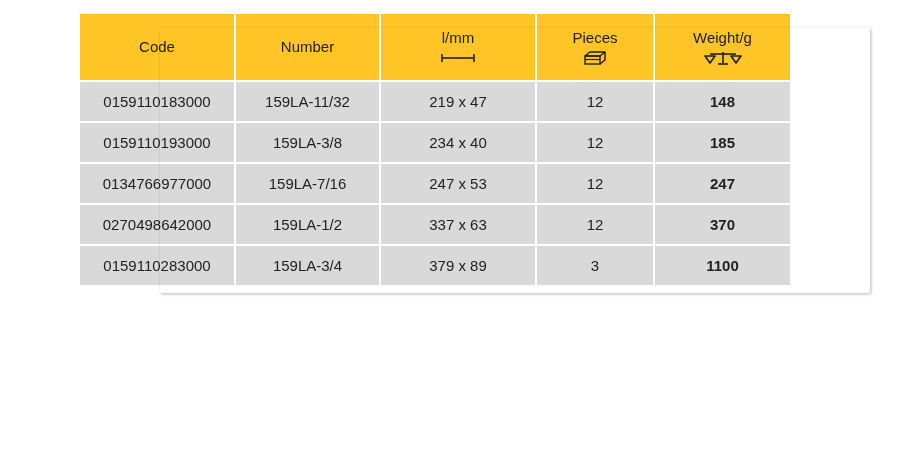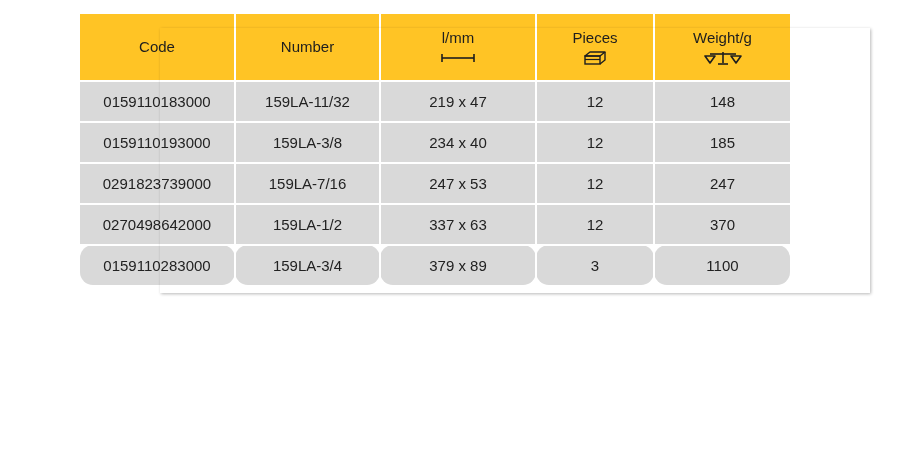--- a/index.html
+++ b/index.html
@@ -69,24 +69,24 @@
   table.spec tbody td {
     background: #d9d9d9;
     height: 35px;
     border-right: 2px solid #ffffff;
     border-bottom: 2px solid #ffffff;
     padding: 2px;
     margin-left: 43px;
   }
   table.spec tbody td:last-child {
     border-right: none;
+    font-weight: bold;
   }
   table.spec tbody tr:last-child td {
     border-bottom: none;
-    border-radius: 13px;
   }
   
   col.c-code    { width: 155px; }
   col.c-number  { width: 145px; }
   col.c-lmm     { width: 156px; }
   col.c-pieces  { width: 118px; }
   col.c-weight  { width: 136px; }
 
   .edge-shadow {
     position: absolute;
@@ -164,21 +164,21 @@
           <td>148</td>
         </tr>
         <tr>
           <td>0159110193000</td>
           <td>159LA-3/8</td>
           <td>234 x 40</td>
           <td>12</td>
           <td>185</td>
         </tr>
         <tr>
-          <td>0291823739000</td>
+          <td>0134766977000</td>
           <td>159LA-7/16</td>
           <td>247 x 53</td>
           <td>12</td>
           <td>247</td>
         </tr>
         <tr>
           <td>0270498642000</td>
           <td>159LA-1/2</td>
           <td>337 x 63</td>
           <td>12</td>

